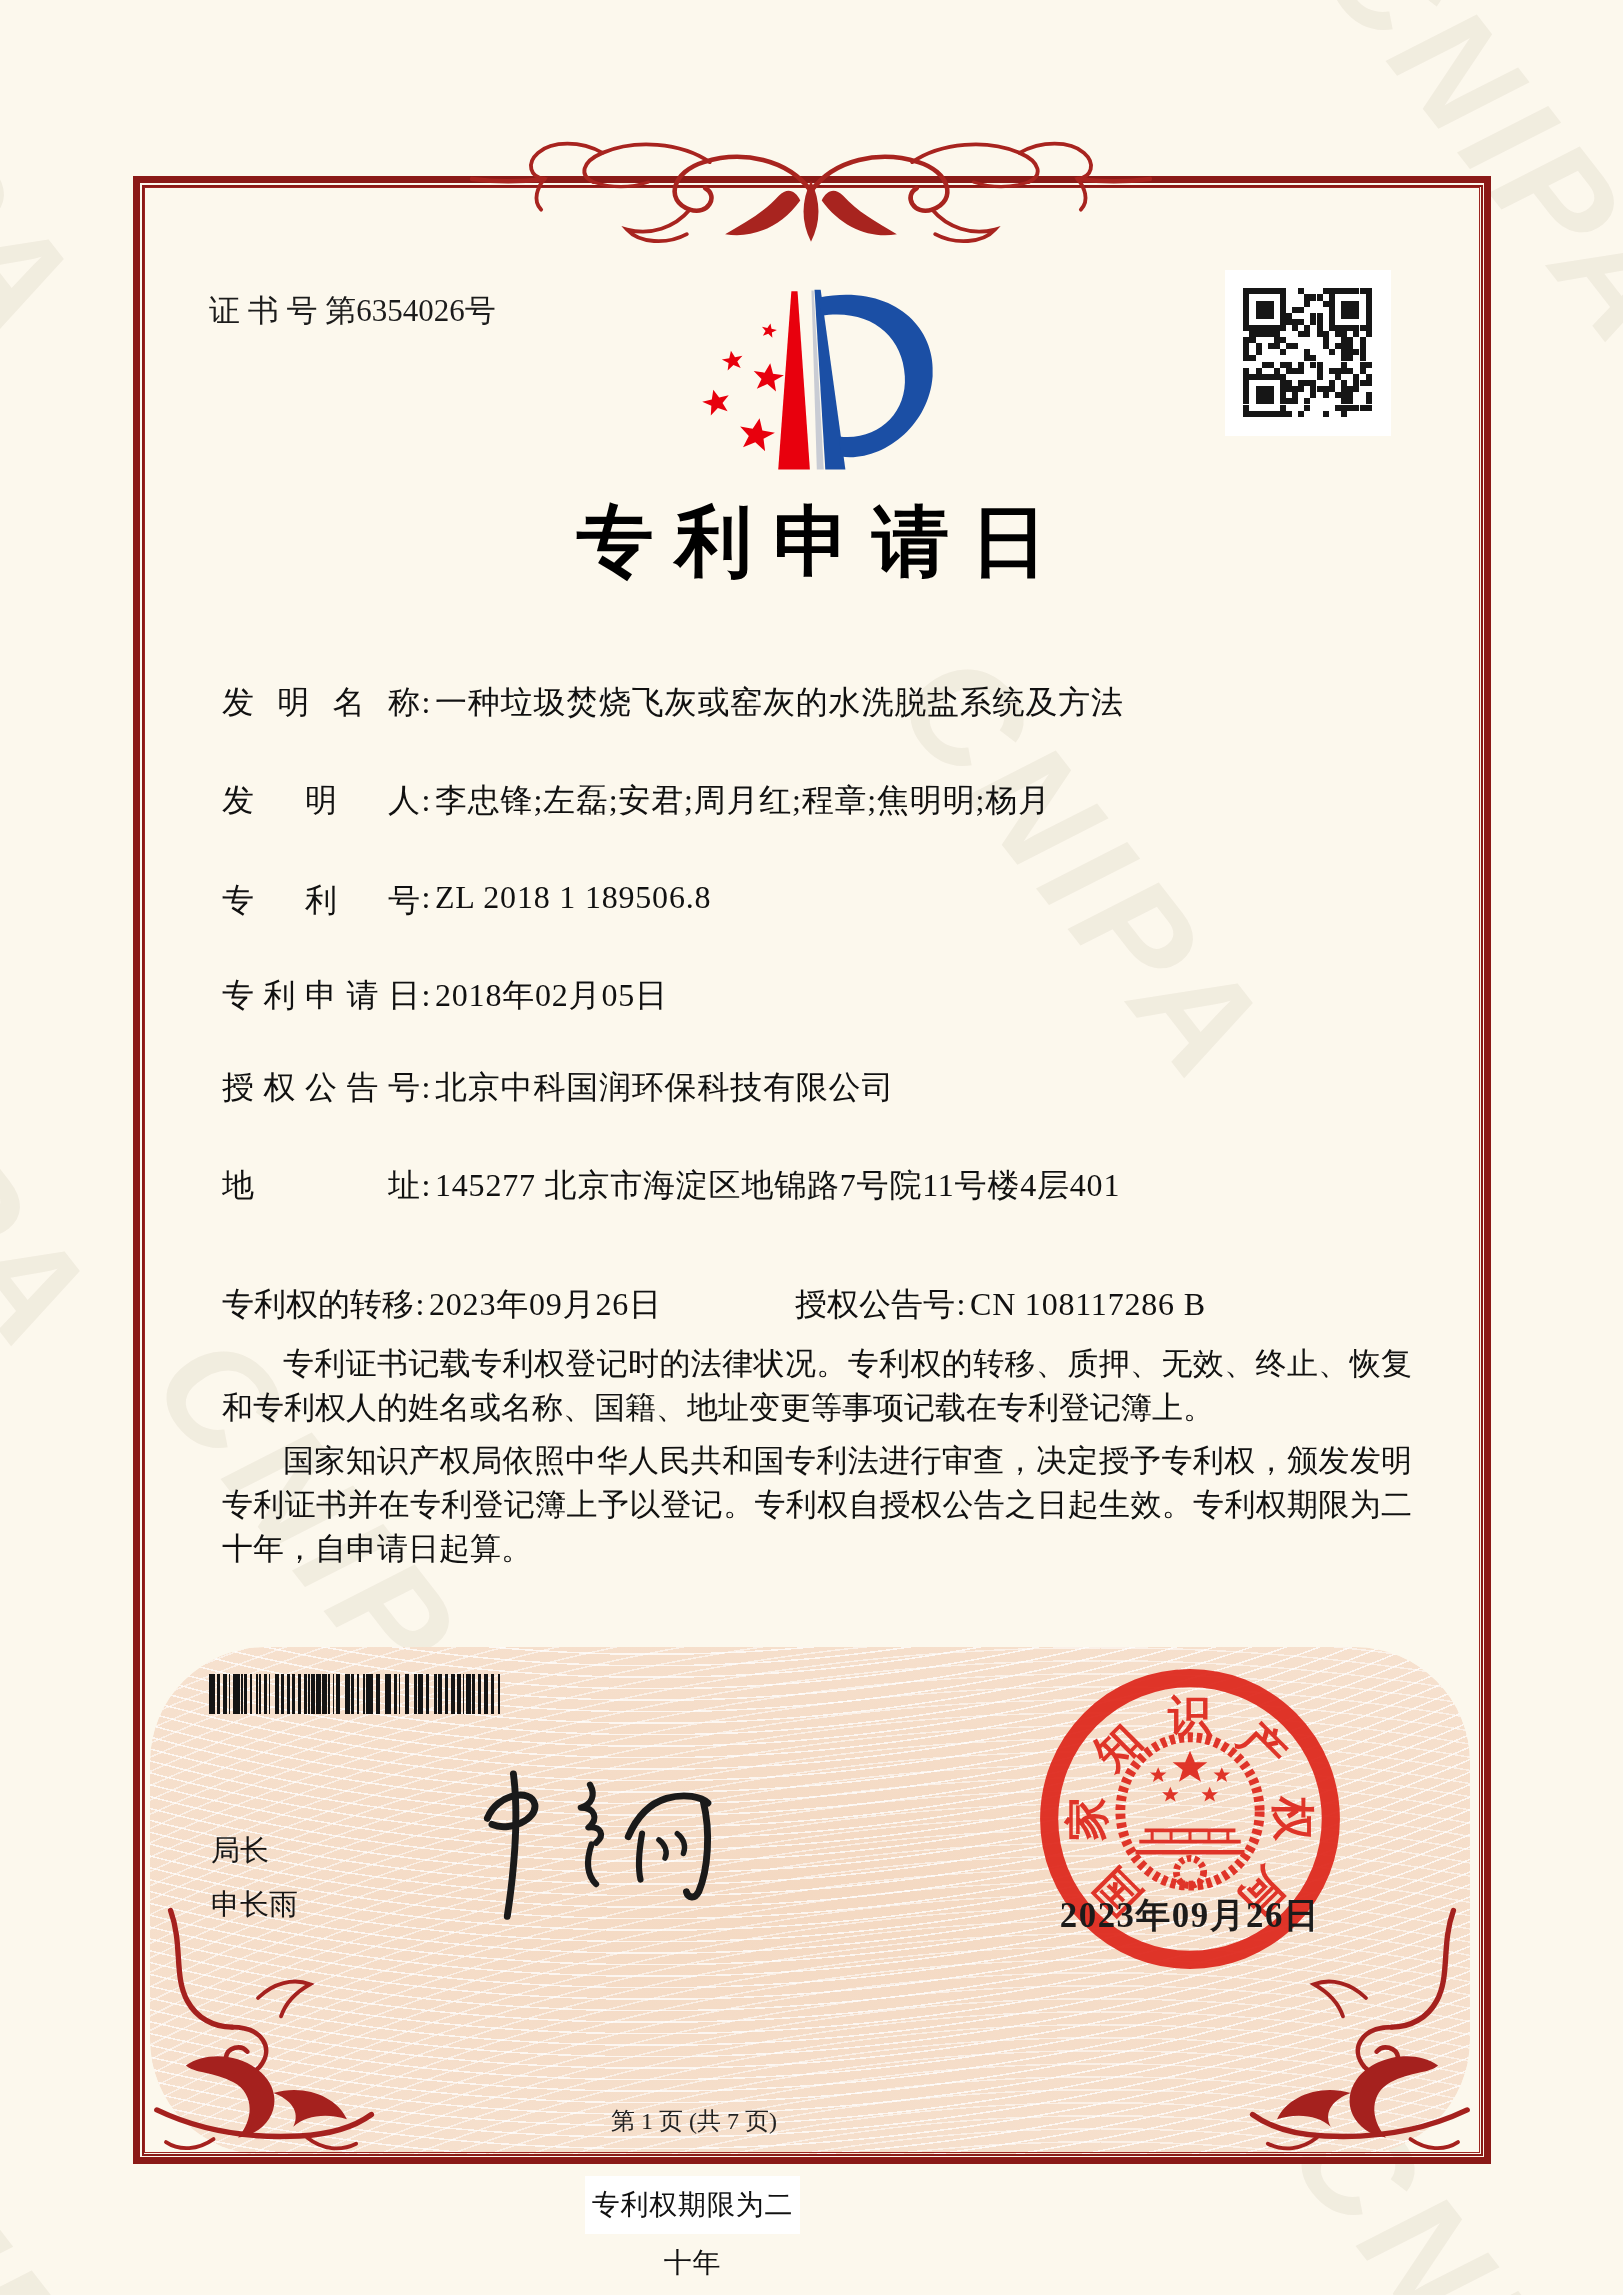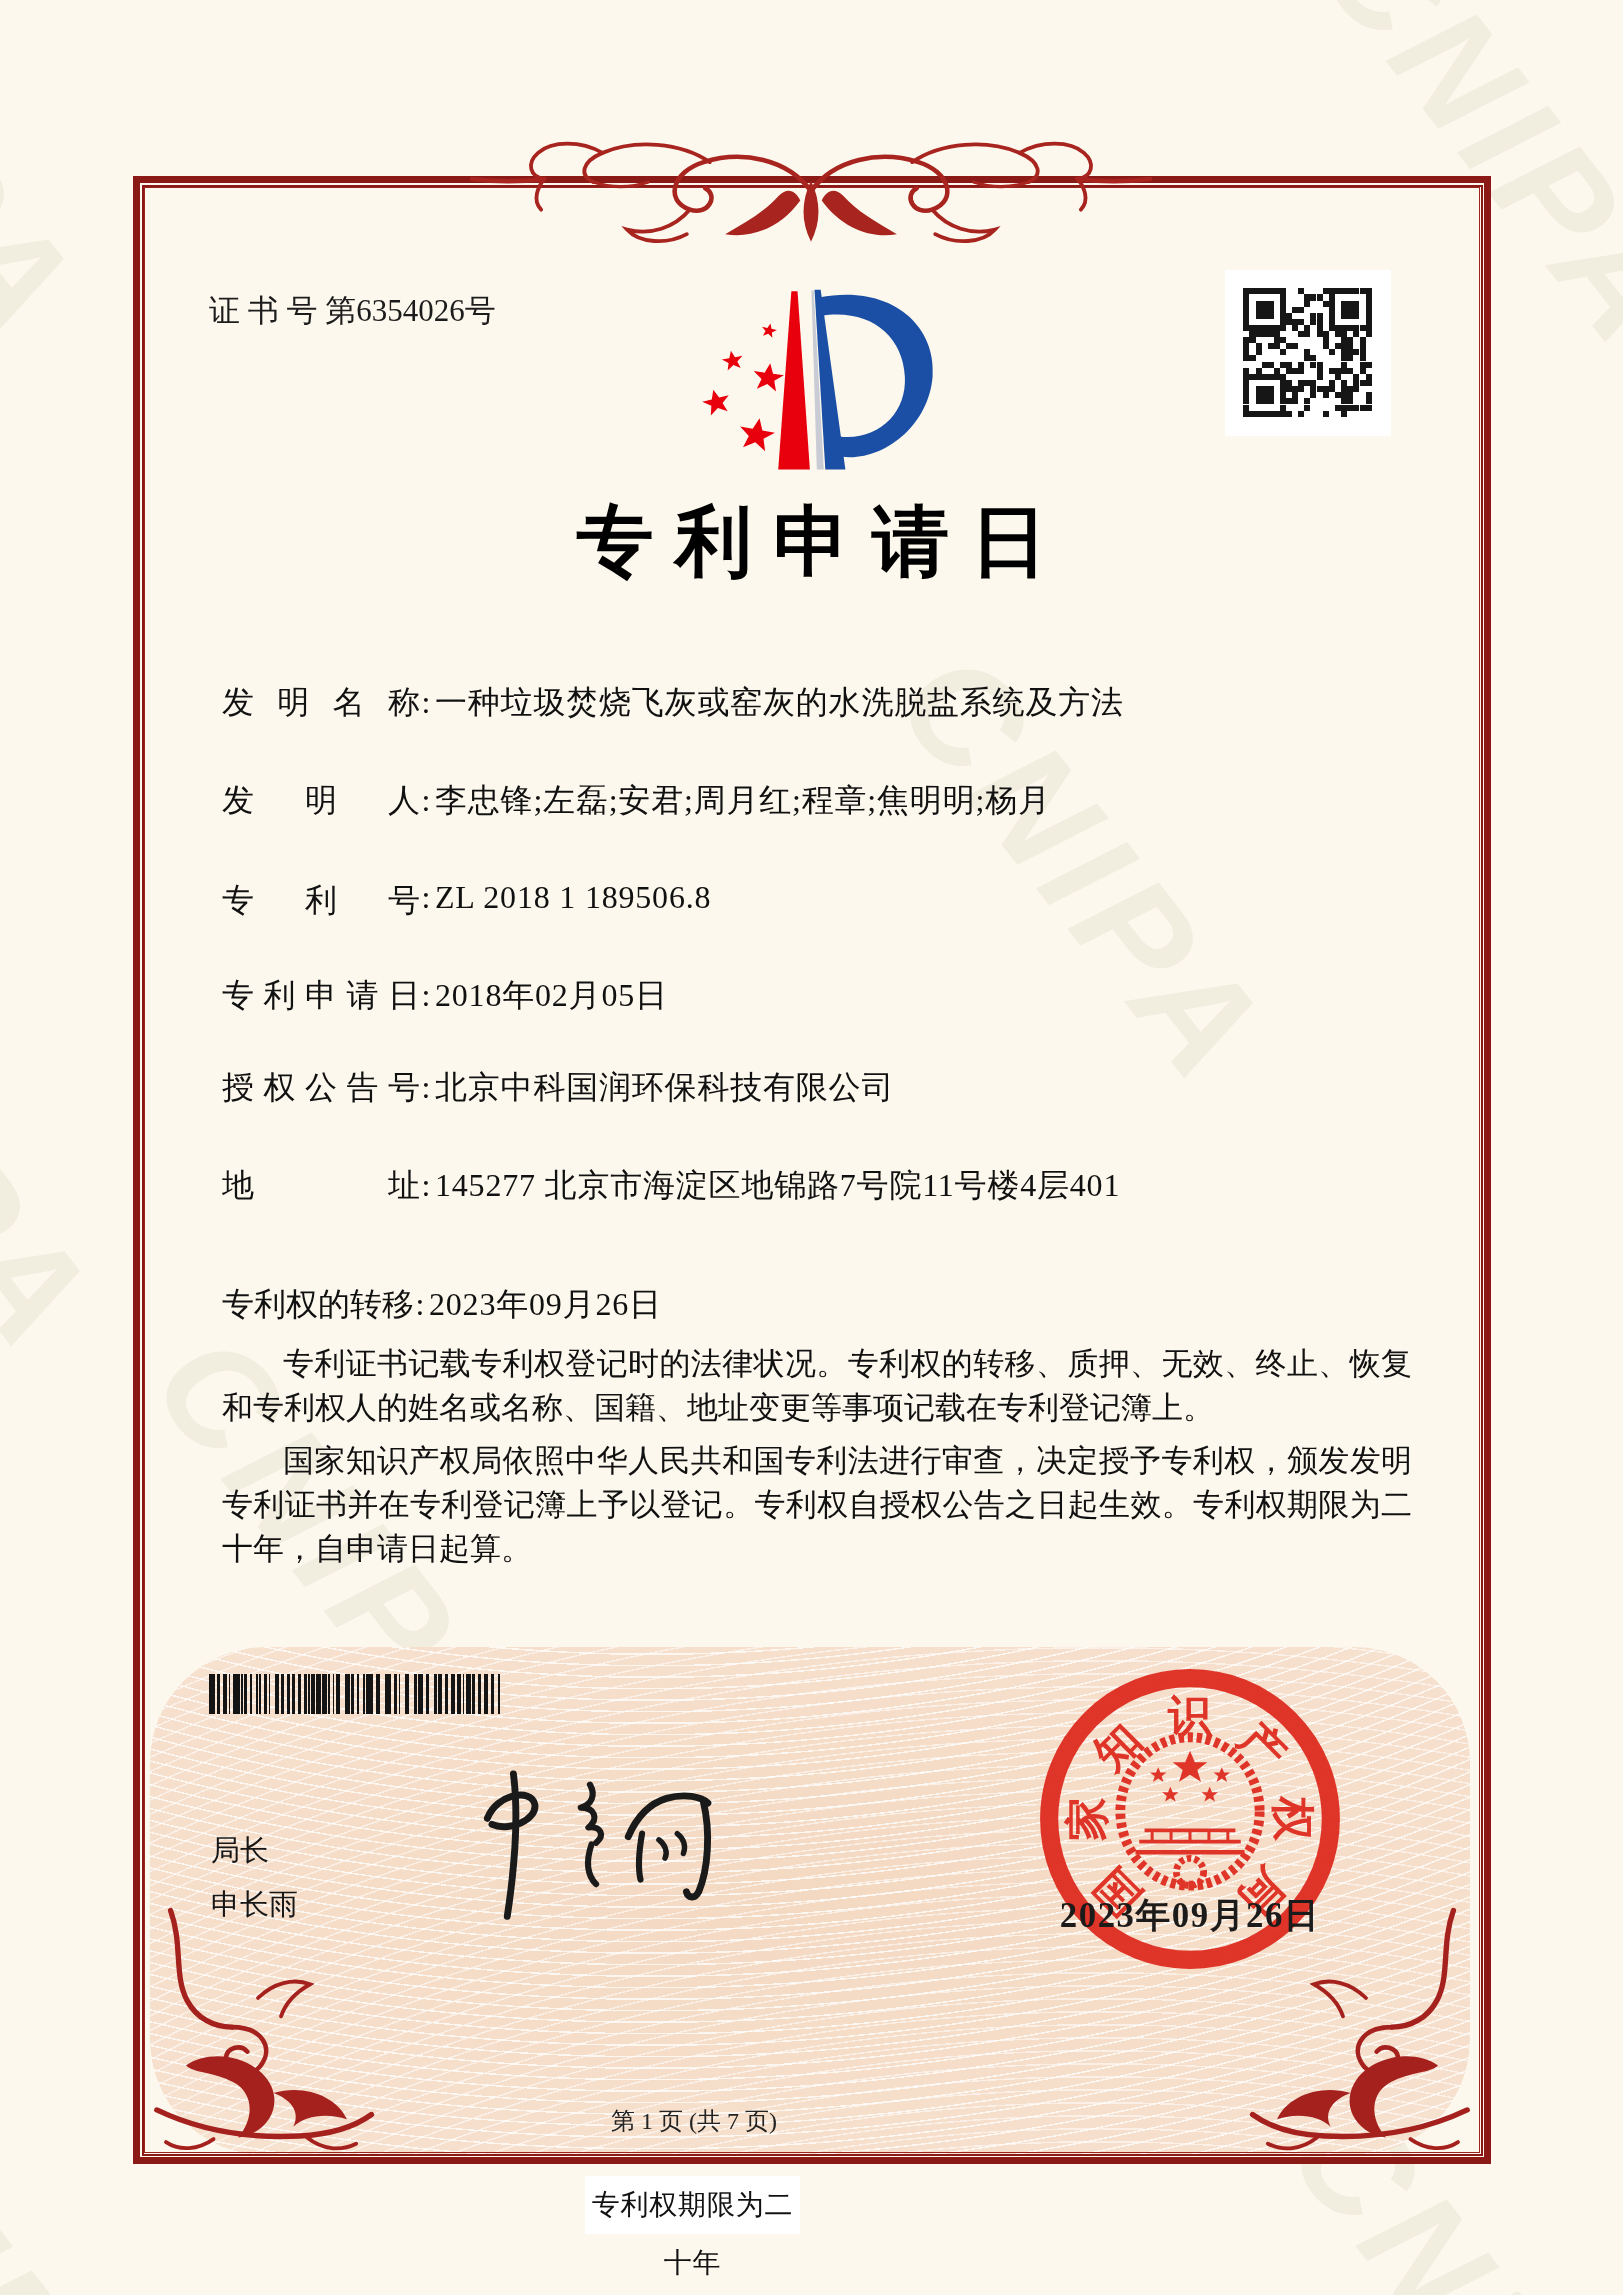--- a/index.html
+++ b/index.html
@@ -413,20 +413,23 @@
 </div>
 <div class="frow" style="top:1066px">
   <span class="flabel">授权公告号</span><span class="colon">:</span><span class="fval">北京中科国润环保科技有限公司</span>
 </div>
 <div class="frow" style="top:1164px">
   <span class="flabel">地址</span><span class="colon">:</span><span class="fval">145277 北京市海淀区地锦路7号院11号楼4层401</span>
 </div>
 
 <div class="frow" style="top:1283px">
   <span>专利权的转移</span><span class="colon">:</span><span class="fval">2023年09月26日</span>
+  <span class="gpair2">
+    <span>授权公告号</span><span class="colon">:</span><span class="fval">CN 108117286 B</span>
+  </span>
 </div>
 
 <div class="paras">
   <p>专利证书记载专利权登记时的法律状况。专利权的转移、质押、无效、终止、恢复和专利权人的姓名或名称、国籍、地址变更等事项记载在专利登记簿上。</p>
   <p>国家知识产权局依照中华人民共和国专利法进行审查，决定授予专利权，颁发发明专利证书并在专利登记簿上予以登记。专利权自授权公告之日起生效。专利权期限为二十年，自申请日起算。</p>
 </div>
 
 <div class="barcode"><i style="width: 6.1px; margin-right: 1.5px;"></i><i style="width: 3.1px; margin-right: 3.1px;"></i><i style="width: 4.6px; margin-right: 1.5px;"></i><i style="width: 1.5px; margin-right: 3.1px;"></i><i style="width: 6.1px; margin-right: 1.5px;"></i><i style="width: 1.5px; margin-right: 1.5px;"></i><i style="width: 3.1px; margin-right: 3.1px;"></i><i style="width: 1.5px; margin-right: 4.6px;"></i><i style="width: 1.5px; margin-right: 1.5px;"></i><i style="width: 1.5px; margin-right: 3.1px;"></i><i style="width: 3.1px; margin-right: 1.5px;"></i><i style="width: 1.5px; margin-right: 4.6px;"></i><i style="width: 4.6px; margin-right: 1.5px;"></i><i style="width: 3.1px; margin-right: 3.1px;"></i><i style="width: 3.1px; margin-right: 1.5px;"></i><i style="width: 3.1px; margin-right: 3.1px;"></i><i style="width: 3.1px; margin-right: 3.1px;"></i><i style="width: 3.1px; margin-right: 1.5px;"></i><i style="width: 1.5px; margin-right: 1.5px;"></i><i style="width: 3.1px; margin-right: 1.5px;"></i><i style="width: 4.6px; margin-right: 1.5px;"></i><i style="width: 4.6px; margin-right: 1.5px;"></i><i style="width: 1.5px; margin-right: 3.1px;"></i><i style="width: 1.5px; margin-right: 1.5px;"></i><i style="width: 4.6px; margin-right: 4.6px;"></i><i style="width: 4.6px; margin-right: 1.5px;"></i><i style="width: 3.1px; margin-right: 3.1px;"></i><i style="width: 1.5px; margin-right: 4.6px;"></i><i style="width: 1.5px; margin-right: 1.5px;"></i><i style="width: 6.1px; margin-right: 3.1px;"></i><i style="width: 4.6px; margin-right: 4.6px;"></i><i style="width: 6.1px; margin-right: 3.1px;"></i><i style="width: 3.1px; margin-right: 1.5px;"></i><i style="width: 1.5px; margin-right: 4.6px;"></i><i style="width: 4.6px; margin-right: 4.6px;"></i><i style="width: 3.1px; margin-right: 1.5px;"></i><i style="width: 4.6px; margin-right: 3.1px;"></i><i style="width: 3.1px; margin-right: 4.6px;"></i><i style="width: 3.1px; margin-right: 1.5px;"></i><i style="width: 3.1px; margin-right: 3.1px;"></i><i style="width: 3.1px; margin-right: 3.1px;"></i><i style="width: 4.6px; margin-right: 1.5px;"></i><i style="width: 4.6px; margin-right: 1.5px;"></i><i style="width: 1.5px; margin-right: 1.5px;"></i><i style="width: 4.6px; margin-right: 1.5px;"></i><i style="width: 3.1px; margin-right: 3.1px;"></i><i style="width: 3.1px; margin-right: 3.1px;"></i><i style="width: 3.1px; margin-right: 3.1px;"></i><i style="width: 3.1px; margin-right: 4.6px;"></i><i style="width: 3.1px; margin-right: 3.1px;"></i></div>
 
 <div class="officer" style="top:1831px">局长</div>

